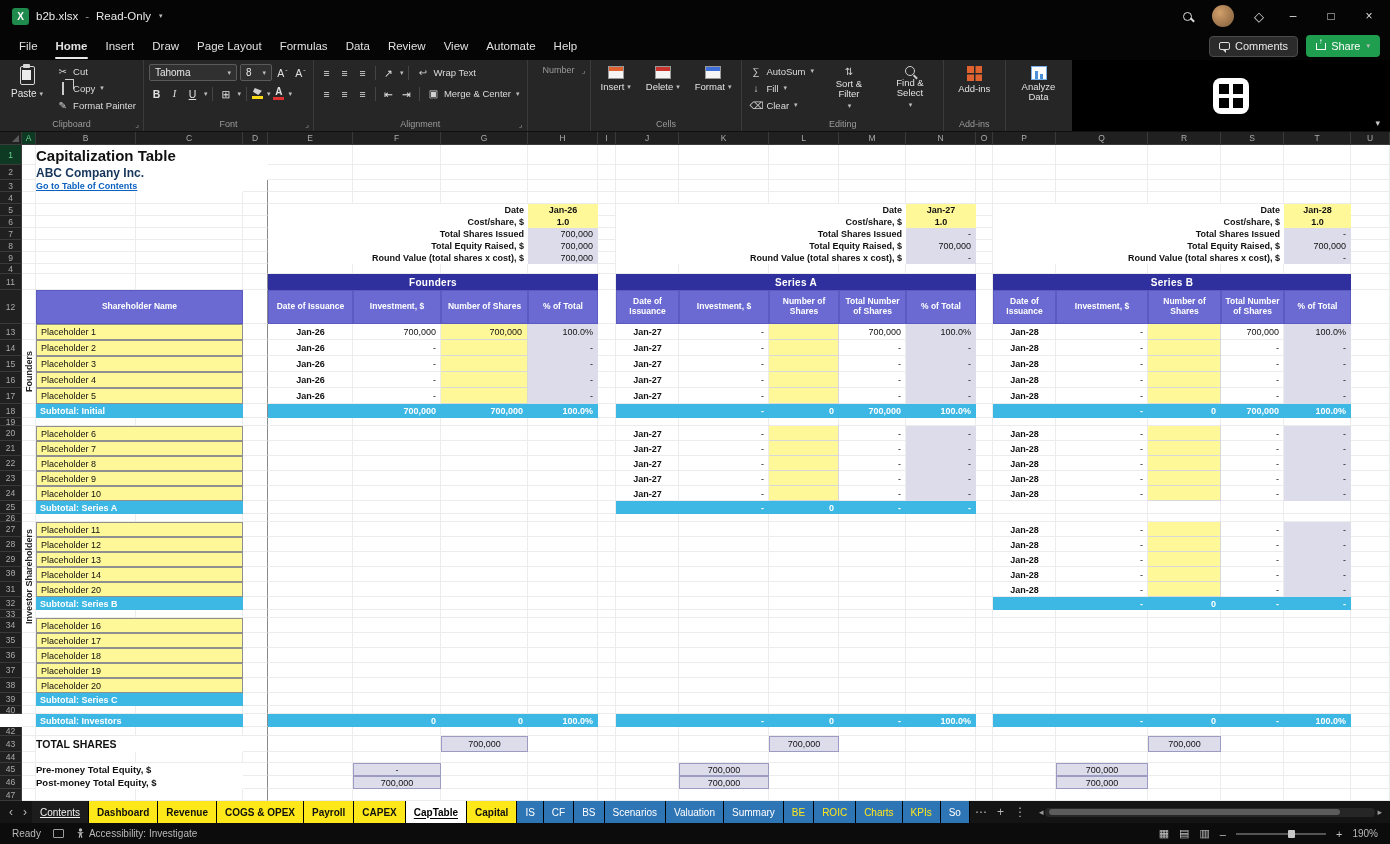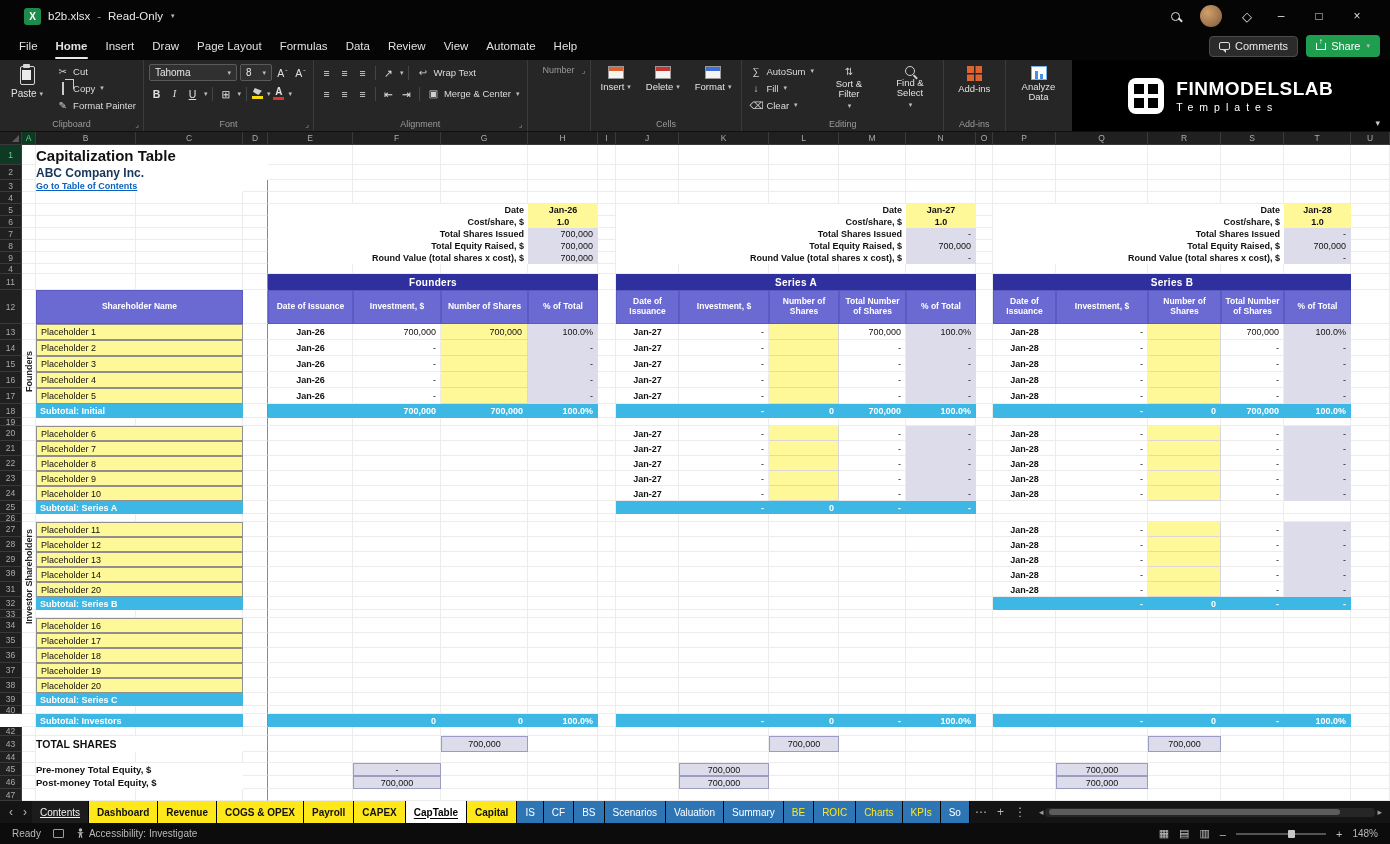--- a/index.html
+++ b/index.html
@@ -1,21 +1,21 @@
 <!DOCTYPE html>
 <html><head>
 <meta charset="utf-8">
 <style>
   * { margin:0; padding:0; box-sizing:border-box; }
   html,body { width:1390px; height:844px; overflow:hidden; background:#000; }
   body { font-family:"Liberation Sans", sans-serif; }
   .app { width:1390px; height:844px; display:flex; flex-direction:column; background:#000; }
 
   
-  .titlebar { height:32px; background:#050505; display:flex; align-items:center; justify-content:space-between; padding:0 24px; color:#e8e8e8; }
+  .titlebar { height:32px; background:#050505; display:flex; align-items:center; justify-content:space-between; padding:0 12px; color:#e8e8e8; }
   .tb-left { display:flex; align-items:center; gap:7px; font-size:11.5px; }
   .excel-icon { width:17px; height:17px; background:#1E8A4C; border-radius:3px; color:#fff; font-weight:700; font-size:10px; display:flex; align-items:center; justify-content:center; }
   .excel-icon::after { content:'X'; }
   .dim { color:#9a9a9a; }
   .crt { font-size:7px; color:#bdbdbd; margin-left:1px; }
   .tb-right { display:flex; align-items:center; gap:20px; }
   .mag { width:9px; height:9px; border:1.5px solid #ddd; border-radius:50%; position:relative; display:inline-block; }
   .mag::after { content:''; position:absolute; width:5px; height:1.5px; background:#ddd; transform:rotate(45deg); right:-4px; bottom:-1px; }
   .avatar { width:22px; height:22px; border-radius:50%; background:radial-gradient(circle at 35% 35%, #d2a06a, #7d5a3a); }
   .diamond { color:#e0e0e0; font-size:13px; }
@@ -386,24 +386,20 @@
       <div class="rbody">
         <div class="cellbtn">
             <span class="analyze-icon"></span>
             <span class="clbl two">Analyze Data</span>
           </div>
       </div>
     </div>
 
     <div class="brand">
       <div class="brand-logo"></div>
-      <div class="brand-text">
-        <div class="brand-name">FINMODELSLAB</div>
-        <div class="brand-sub">Templates</div>
-      </div>
       <span class="ribbon-collapse">▾</span>
     </div>
   </div>
 
   <div class="sheet" style="grid-template-columns: 22px 14px 100px 107px 25px 85px 88px 87px 70px 18px 63px 90px 70px 67px 70px 17px 63px 92px 73px 63px 67px 39px; grid-template-rows: 13px 20px 15px 12px 12px 12px 12px 12px 12px 12px 10px 16px 34px 16px 16px 16px 16px 16px 14px 8px 15px 15px 15px 15px 15px 13px 8px 15px 15px 15px 15px 15px 13px 8px 15px 15px 15px 15px 15px 13px 8px 13px 9px 16px 11px 13px 13px 12px 12px;">
       <div class="ghdr corner" style="grid-area: 1 / 1;"></div>
       <div class="ghdr hl" style="grid-area: 1 / 2;">A</div>
       <div class="ghdr" style="grid-area: 1 / 3;">B</div>
       <div class="ghdr" style="grid-area: 1 / 4;">C</div>
       <div class="ghdr" style="grid-area: 1 / 5;">D</div>
@@ -1783,17 +1779,17 @@
     </div>
     <div class="sb-right">
       <span class="vico">▦</span>
       <span class="vico">▤</span>
       <span class="vico">▥</span>
       <span class="vico">–</span>
       <div class="ztrack">
           <div class="zthumb"></div>
         </div>
       <span class="vico">+</span>
-      <span>148%</span>
+      <span>190%</span>
     </div>
   </div>
 
 </div>
 
 </body></html>

